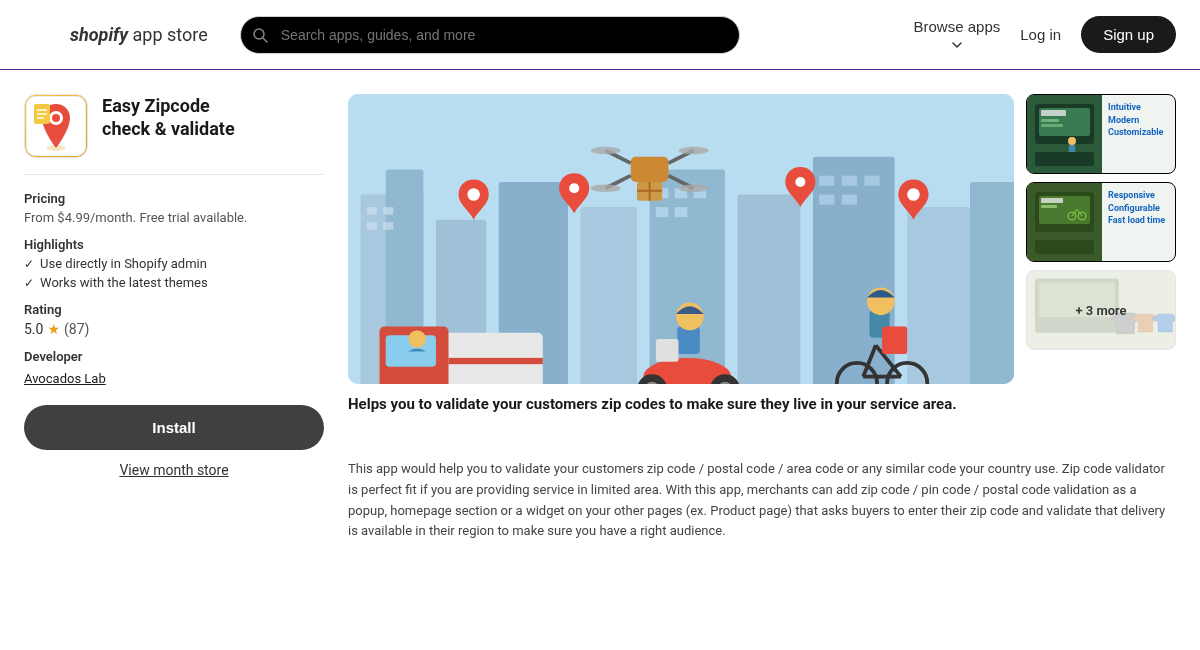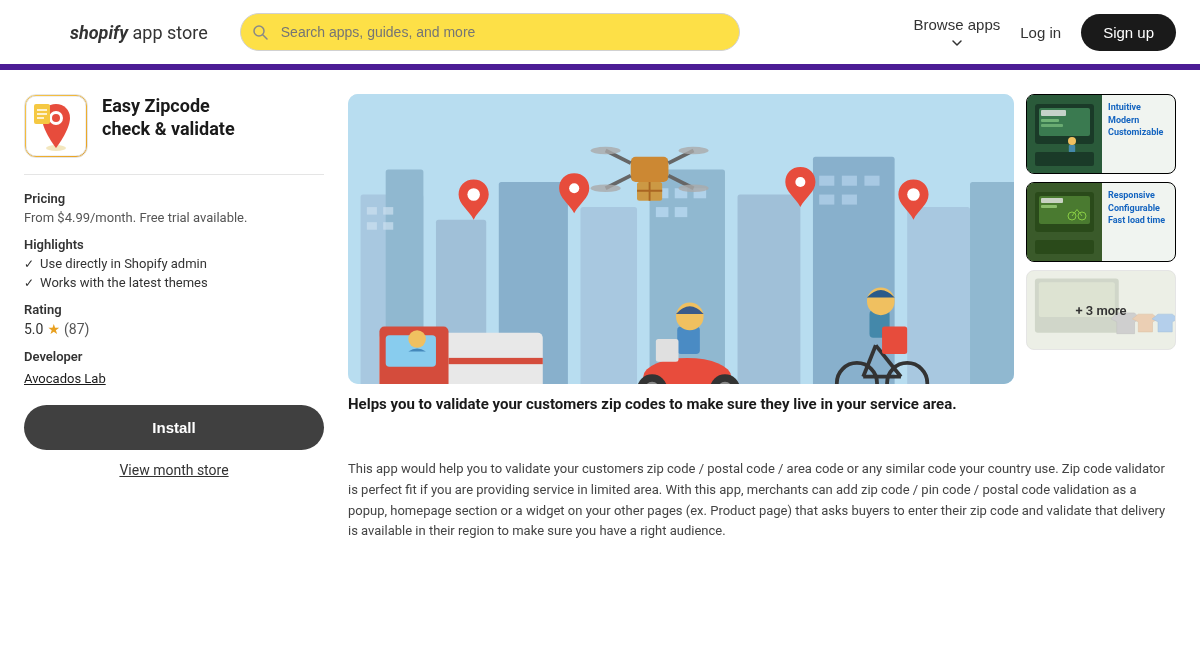--- a/index.html
+++ b/index.html
@@ -4,21 +4,21 @@
   <style>
     * { margin: 0; padding: 0; box-sizing: border-box; }
     body { font-family: -apple-system, BlinkMacSystemFont, 'Segoe UI', Roboto, sans-serif; background: #fff; color: #333; width: 1200px; height: 650px; overflow: hidden; }
 
     
     .header {
       display: flex;
       align-items: center;
       padding: 0 24px;
       height: 70px;
-      border-bottom: 6px solid #4c1d95;
+      border-bottom: 1px solid #4c1d95;
       gap: 16px;
     }
     .logo-area {
       display: flex;
       align-items: center;
       gap: 8px;
       flex-shrink: 0;
     }
     .logo-icon {
       width: 38px;
@@ -35,21 +35,21 @@
       max-width: 500px;
       margin: 0 16px;
     }
     .search-bar input {
       width: 100%;
       padding: 10px 16px 10px 40px;
       border: 1.5px solid #d1d1d1;
       border-radius: 30px;
       font-size: 14px;
       outline: none;
-      background: #fde047;
+      background: #000000;
       color: #666;
     }
     .search-wrapper {
       position: relative;
     }
     .search-wrapper .search-icon-svg {
       position: absolute;
       left: 12px;
       top: 50%;
       transform: translateY(-50%);

